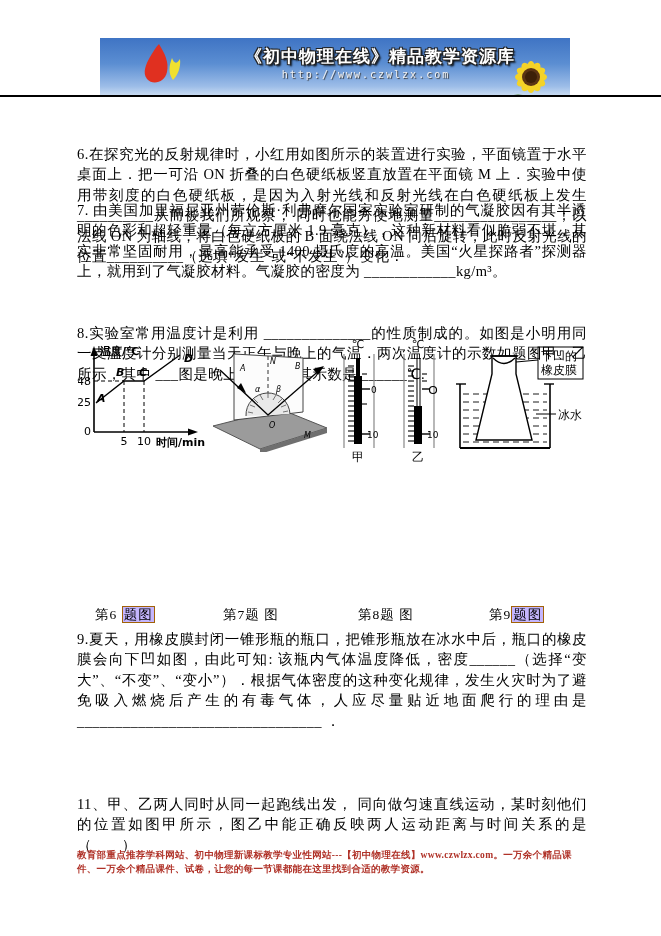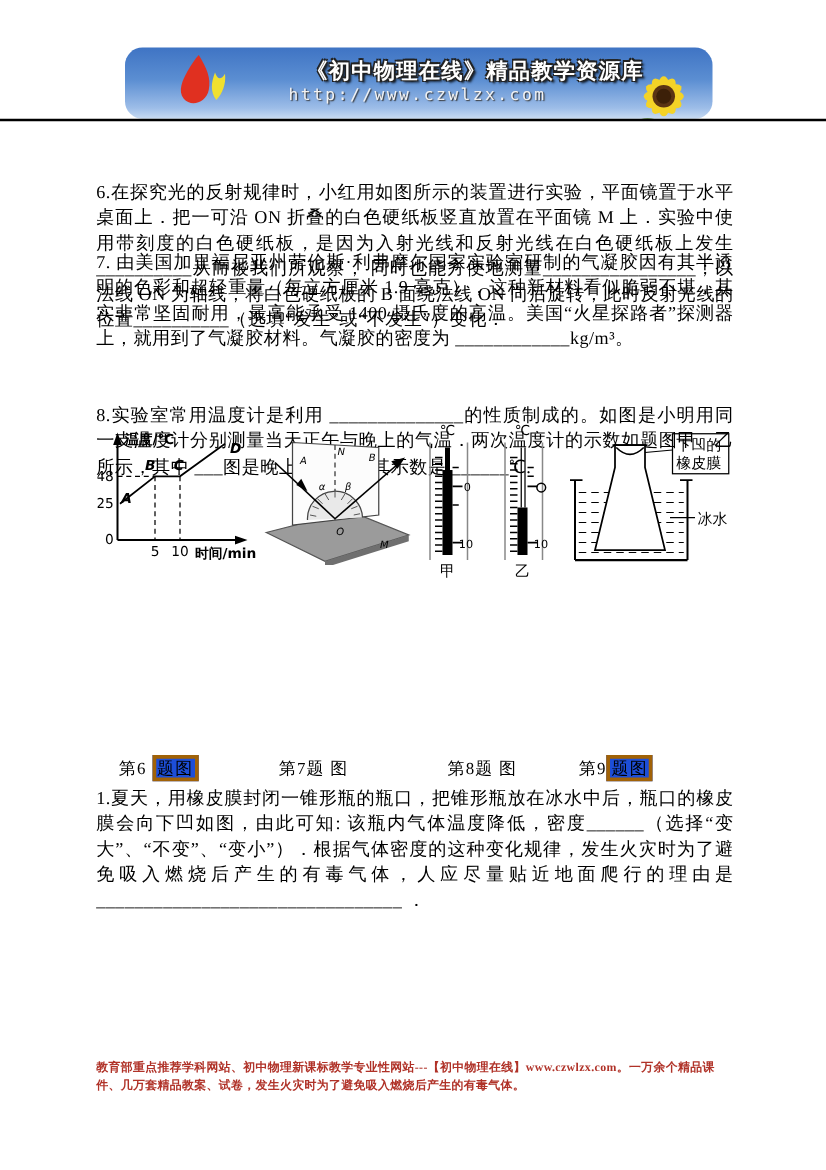--- a/index.html
+++ b/index.html
@@ -6,32 +6,31 @@
   body { background:#fff; }
   .page {
     position:relative; width:661px; height:936px; background:#ffffff;
     font-family:"Liberation Serif", serif; color:#000; overflow:hidden;
   }
   
   .banner {
     position:absolute; left:100px; top:38px; width:470px; height:57px;
     background:linear-gradient(180deg,#3f74c4 0%, #5b8ed2 45%, #9dbde8 85%, #c8dbf2 100%);
     overflow:hidden;
-    border-radius:14px;
   }
   .banner-logo { position:absolute; left:32px; top:4px; }
   .banner-title {
     position:absolute; left:100px; top:7px; width:360px;
     font-family:"Liberation Sans", sans-serif; font-weight:bold; font-size:17px;
     color:#fff; letter-spacing:1px; text-align:center;
     text-shadow:1px 1px 0 #222, -1px -1px 0 #222, 1px -1px 0 #222, -1px 1px 0 #222, 2px 2px 2px #000;
   }
   .banner-url {
-    position:absolute; left:84px; top:31px; width:300px; text-align:center;
-    font-family:"DejaVu Sans Mono", monospace; font-size:13px; color:#f2f2f2;
+    position:absolute; left:116px; top:31px; width:300px; text-align:center;
+    font-family:"DejaVu Sans Mono", monospace; font-size:10px; color:#f2f2f2;
     letter-spacing:2px; text-shadow:1px 1px 1px #333;
   }
   .sunflower { position:absolute; right:6px; bottom:-8px; }
   .hline { position:absolute; left:0; top:95px; width:661px; height:2px; background:#000; }
 
   
   .para {
     position:absolute; left:77px; width:510px;
     font-size:14.5px; line-height:20.4px; text-align:justify; letter-spacing:0.4px;
   }
@@ -49,22 +48,22 @@
   .fig-graph  { left:78px;  top:342px; }
   .fig-mirror { left:210px; top:348px; }
   .fig-thermo { left:330px; top:336px; }
   .fig-flask  { left:450px; top:342px; }
   svg text { font-family:"DejaVu Sans", sans-serif; }
 
   
   .caption {
     position:absolute; top:606px; font-size:13.5px; letter-spacing:1px;
   }
-  .cap6 { left:95px; } .cap7 { left:223px; } .cap8 { left:358px; } .cap9 { left:463px; }
-  .boxed { border:3px solid #a16207; background:#1d4ed8; padding:0 1px; }
+  .cap6 { left:95px; } .cap7 { left:223px; } .cap8 { left:358px; } .cap9 { left:489px; }
+  .boxed { border:1px solid #a16207; background:#c4b5fd; padding:0 1px; }
 
   
   .footer {
     position:absolute; left:77px; top:848px; width:512px;
     font-size:9.5px; line-height:14px; color:#b03228; font-weight:bold;
     letter-spacing:0.3px;
   }
 </style>
 </head>
 <body>
@@ -251,19 +250,20 @@
 
     <line x1="86" y1="72" x2="106" y2="72" stroke="#000" stroke-width="1"></line>
     <text x="108" y="77" font-size="12">冰水</text>
   </svg>
 
   <div class="caption cap6"><span>第6 </span><span class="boxed">题图</span></div>
   <div class="caption cap7">第7题 图</div>
   <div class="caption cap8">第8题 图</div>
   <div class="caption cap9"><span>第9</span><span class="boxed">题图</span></div>
 
-  <p class="para q9">1.夏天，用橡皮膜封闭一锥形瓶的瓶口，把锥形瓶放在冰水中后，瓶口的橡皮膜会向下凹如图，由此可知: 该瓶内气体温度降低，密度______（选择“变大”、“不变”、“变小”）．根据气体密度的这种变化规律，发生火灾时为了避免吸入燃烧后产生的有毒气体，人应尽量贴近地面爬行的理由是 ________________________________ ．</p>
-
-
-
-  <div class="footer">教育部重点推荐学科网站、初中物理新课标教学专业性网站---【初中物理在线】www.czwlzx.com。一万余个精品课件、几万套精品教案、试卷，发生火灾时为了避免吸入燃烧后产生的有毒气体。</div>
+  <p class="para q9">9.夏天，用橡皮膜封闭一锥形瓶的瓶口，把锥形瓶放在冰水中后，瓶口的橡皮膜会向下凹如图，由此可知: 该瓶内气体温度降低，密度______（选择“变大”、“不变”、“变小”）．根据气体密度的这种变化规律，发生火灾时为了避免吸入燃烧后产生的有毒气体，人应尽量贴近地面爬行的理由是 ________________________________ ．</p>
+
+
+  <p class="para q11">11、甲、乙两人同时从同一起跑线出发， 同向做匀速直线运动，某时刻他们的位置如图甲所示，图乙中能正确反映两人运动距离与时间关系的是　（　　）</p>
+
+  <div class="footer">教育部重点推荐学科网站、初中物理新课标教学专业性网站---【初中物理在线】www.czwlzx.com。一万余个精品课件、一万余个精品课件、试卷，让您的每一节课都能在这里找到合适的教学资源。</div>
 
 </div>
 
 </body></html>

